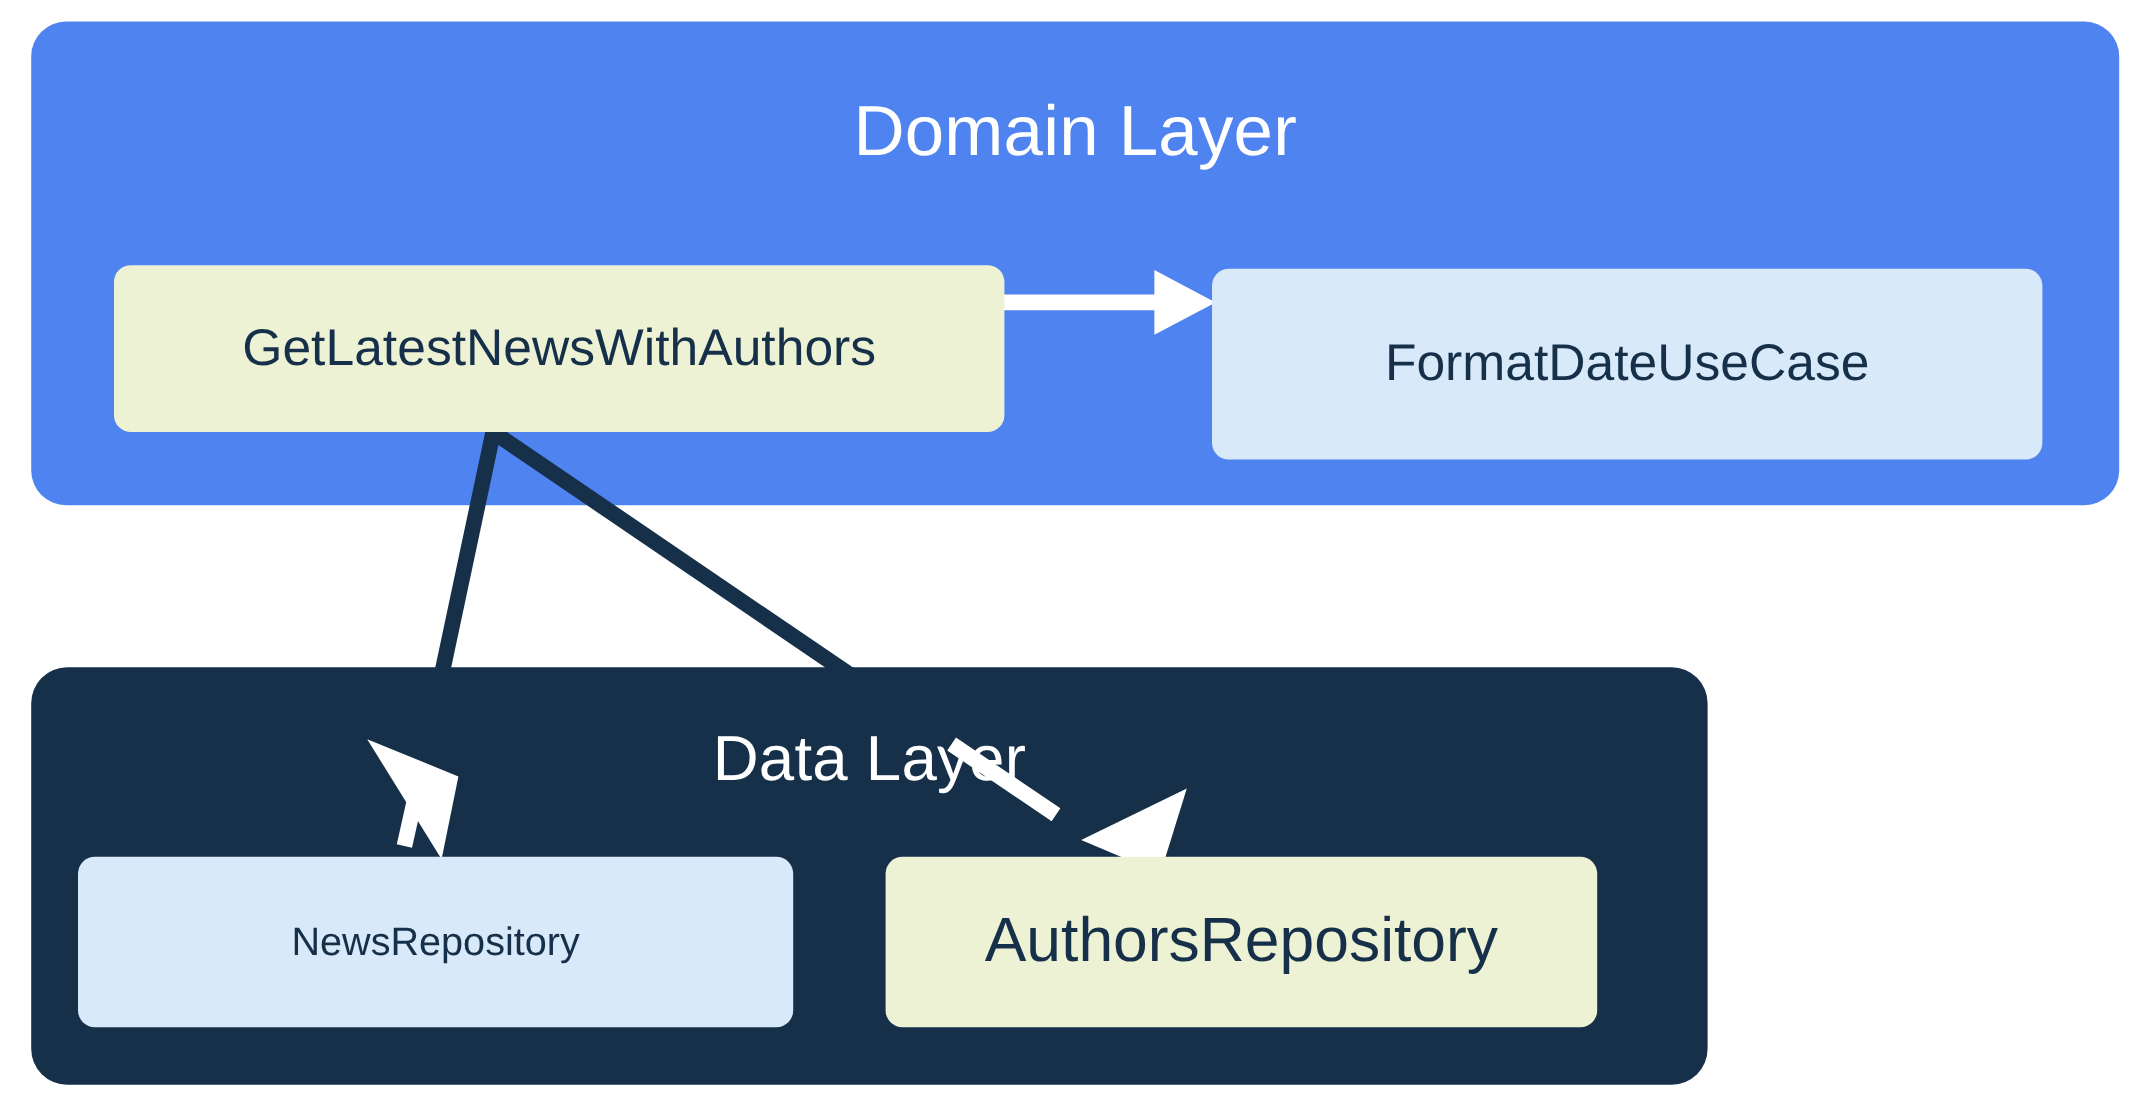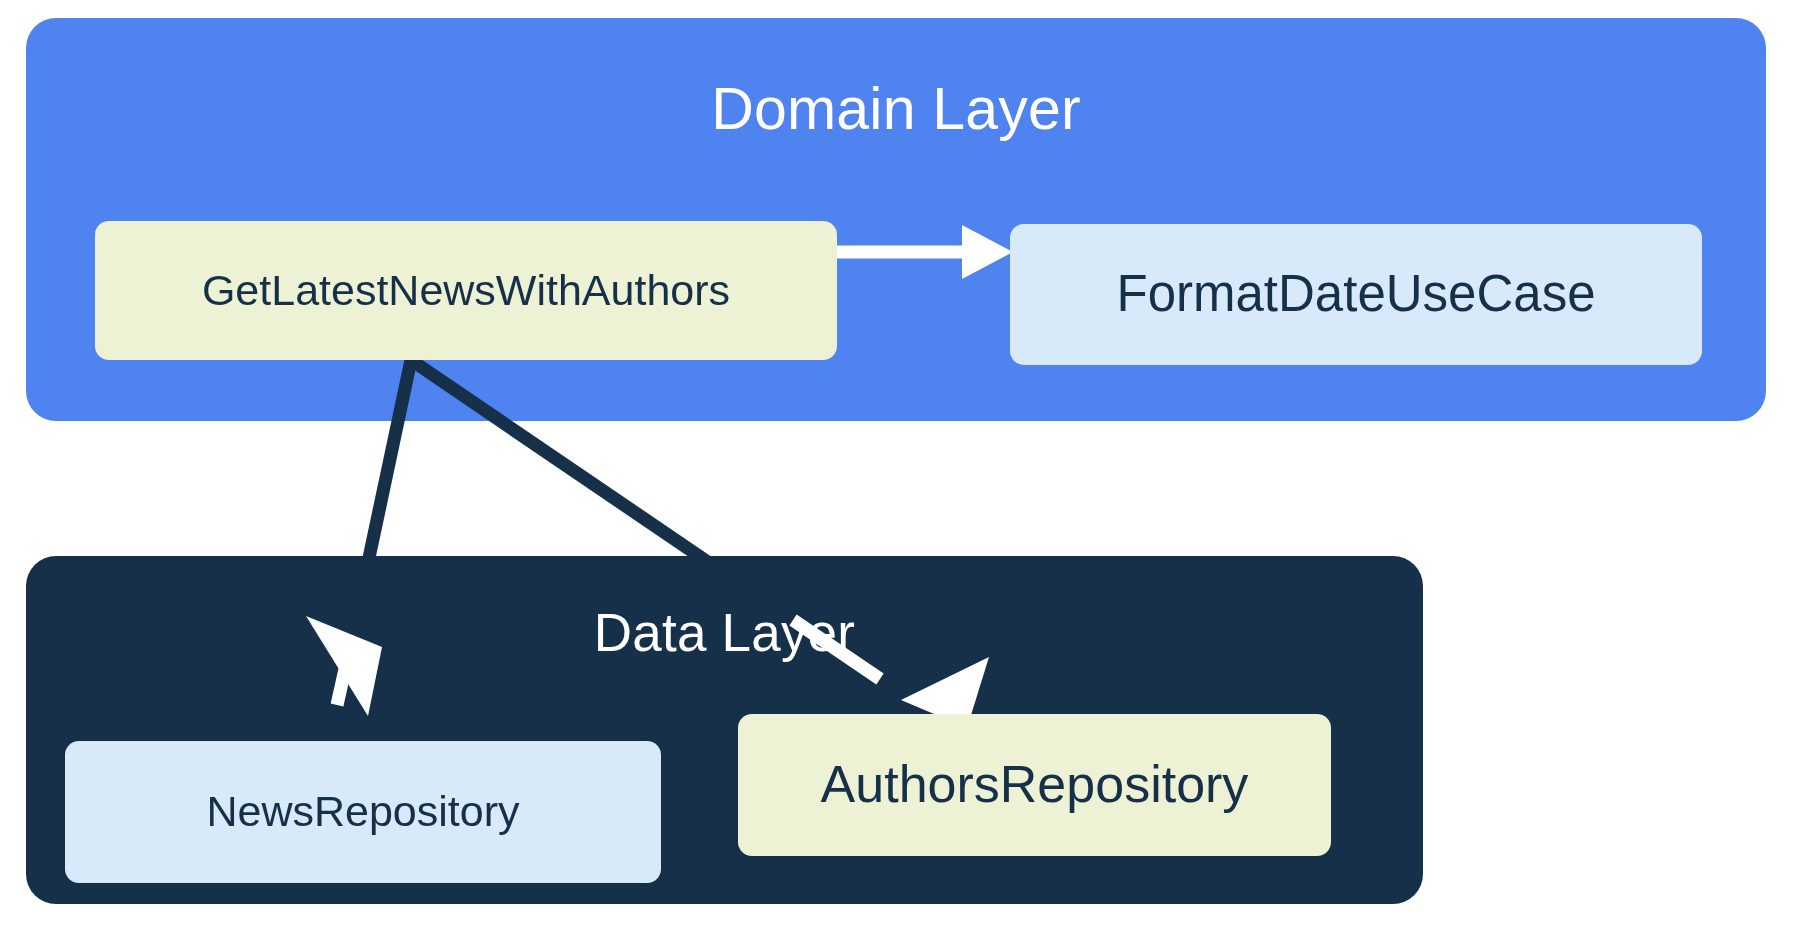--- a/index.html
+++ b/index.html
@@ -25,20 +25,21 @@
     position: absolute;
     box-sizing: border-box;
     border-radius: 30px;
   }
   #domain-layer {
     left: 26px;
     top: 18px;
     width: 1740px;
     height: 403px;
     background: #4F83EF;
+    border-radius: 29px;
   }
   #data-layer {
     left: 26px;
     top: 556px;
     width: 1397px;
     height: 348px;
     background: #16304A;
   }
 
   .layer-title {
@@ -83,30 +84,29 @@
     left: 95px;
     top: 221px;
     width: 742px;
     height: 139px;
     font-size: 43px;
   }
   #node-format-date {
     left: 1010px;
     top: 224px;
     width: 692px;
-    height: 141px;
-    font-size: 51px;
+    height: 159px;
+    font-size: 43px;
   }
   #node-news-repository {
     left: 65px;
     top: 714px;
     width: 596px;
     height: 142px;
-    font-size: 43px;
-    margin-top: 27px;
+    font-size: 33px;
   }
   #node-authors-repository {
     left: 738px;
     top: 714px;
     width: 593px;
     height: 142px;
     font-size: 52px;
   }
 
   

